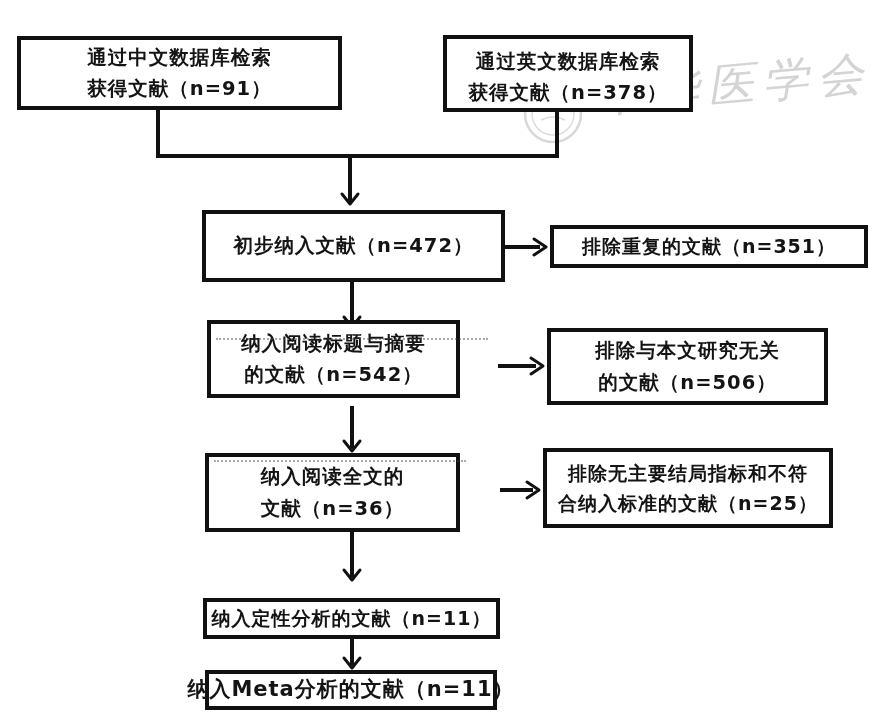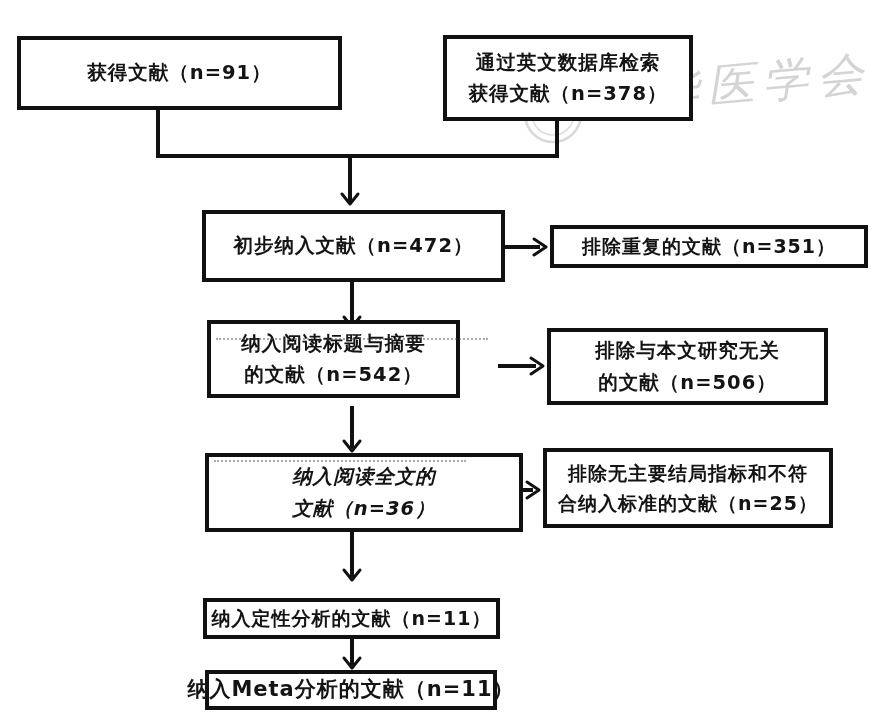--- a/index.html
+++ b/index.html
@@ -11,26 +11,26 @@
   .stage{position:absolute;inset:0;width:873px;height:726px;}
   
   .node{
     position:absolute;box-sizing:border-box;border:4px solid #111;background:#fff;
     display:flex;flex-direction:column;align-items:center;justify-content:center;
     text-align:center;color:#141414;font-weight:700;font-size:19.5px;line-height:1.6;
     z-index:2;letter-spacing:1px;
   }
   .node span{display:block;white-space:nowrap;}
   .n0{left:17px;top:36px;width:325px;height:74px;}
-  .n1{left:443px;top:35px;width:250px;height:86px;}
+  .n1{left:443px;top:35px;width:250px;height:77px;justify-content:flex-end;}
   .n2{left:202px;top:210px;width:303px;height:72px;}
   .n3{left:550px;top:225px;width:318px;height:43px;font-size:19px;}
   .n4{left:207px;top:320px;width:253px;height:78px;text-align:center;}
   .n5{left:547px;top:328px;width:281px;height:77px;}
-  .n6{left:205px;top:453px;width:318px;height:79px;font-style:italic;}
+  .n6{left:205px;top:453px;width:255px;height:79px;}
   .n7{left:543px;top:448px;width:290px;height:80px;font-size:19px;}
   .n8{left:203px;top:598px;width:297px;height:41px;font-size:19px;}
   .n9{left:205px;top:670px;width:292px;height:40px;font-size:21px;}
   
   svg.connectors{position:absolute;left:0;top:0;z-index:1;pointer-events:none;}
   .shaft{stroke:#111;stroke-width:4;fill:none;stroke-linecap:square;}
   .head{stroke:#111;stroke-width:3;fill:none;stroke-linecap:round;stroke-linejoin:round;}
   
   .watermark{position:absolute;left:0;top:0;z-index:0;}
   .wm-text{
@@ -81,20 +81,21 @@
     <path class="head" d="M534,239 L546,247 L534,255"></path>
 
     <path class="shaft" d="M500,366 H534"></path>
     <path class="head" d="M531,358 L543,366 L531,374"></path>
 
     <path class="shaft" d="M502,490 H531"></path>
     <path class="head" d="M527,482 L539,490 L527,498"></path>
   </svg>
 
   <div class="node n0">
+    <span>通过中文数据库检索</span>
     <span>获得文献（n=91）</span>
   </div>
 
   <div class="node n1">
     <span>通过英文数据库检索</span>
     <span>获得文献（n=378）</span>
   </div>
 
   <div class="node n2">
     <span>初步纳入文献（n=472）</span>

